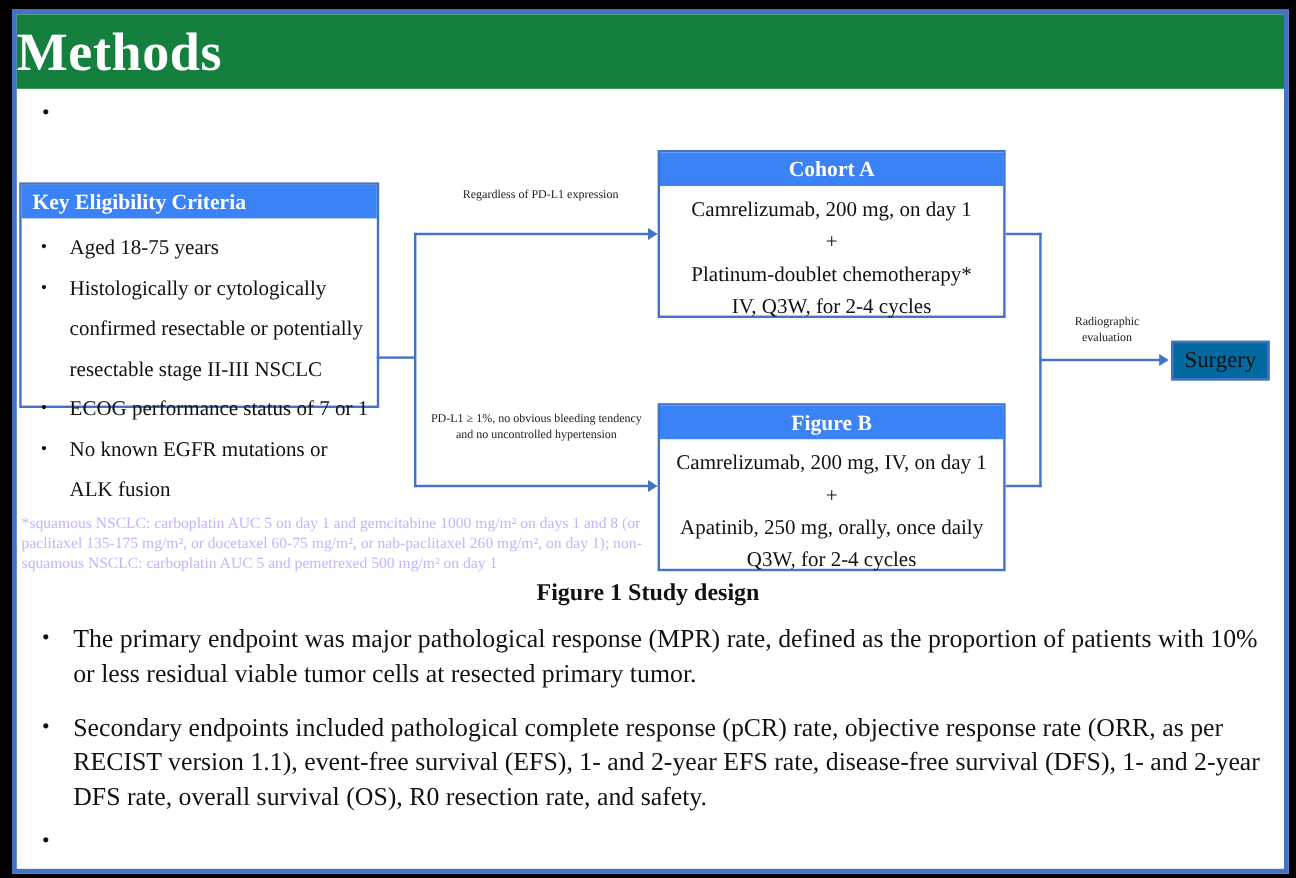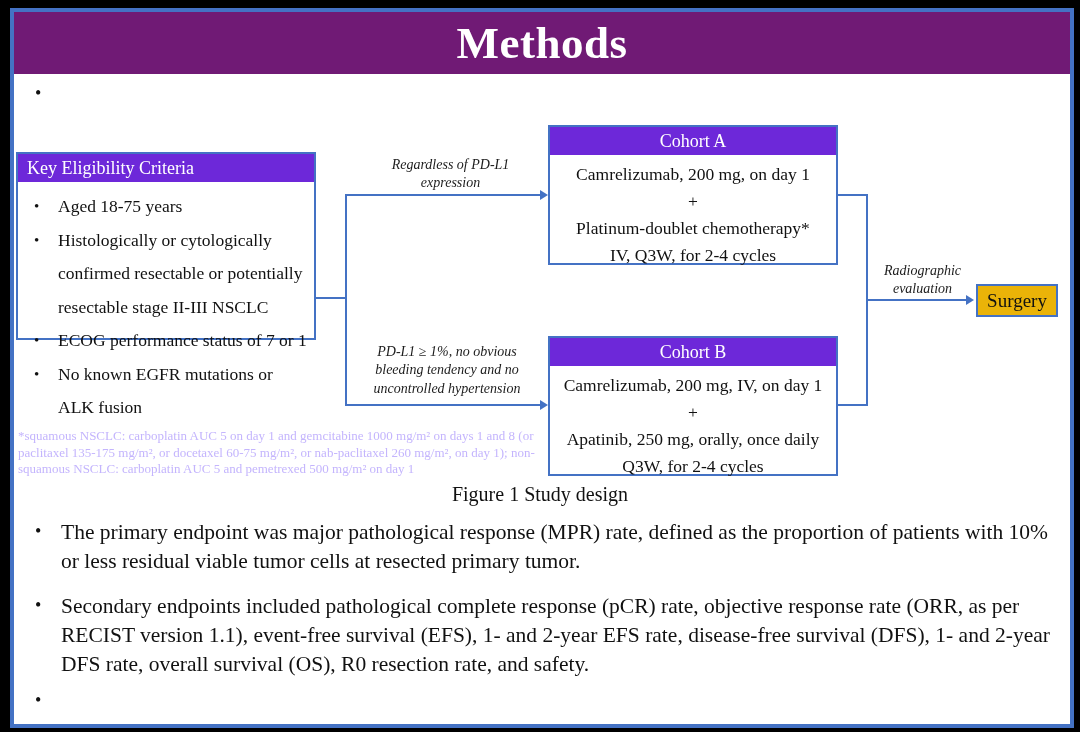--- a/index.html
+++ b/index.html
@@ -10,60 +10,60 @@
     font-family:"Liberation Serif","DejaVu Serif",serif;
     color:#111;
     overflow:hidden;
   }
   .slide {
     position:absolute; left:10px; top:8px; width:1064px; height:720px;
     background:#fff; border:4px solid #4472C4;
   }
   .titlebar {
     position:absolute; left:0; top:0; right:0; height:62px;
-    background:#701a75; display:flex; align-items:center; justify-content:center;
+    background:#15803d; display:flex; align-items:center; 
   }
   .titlebar h1 { color:#fff; font-size:45px; font-weight:bold; letter-spacing:.5px; }
 
   
   .bullet { position:absolute; font-size:21.5px; line-height:29px; padding-left:33px; }
   .bullet .dot { position:absolute; left:7px; top:-1px; font-size:18px; }
 
   
   .fbox { position:absolute; border:2px solid #4472C4; background:#fff; }
   .fbox .fhead {
-    background:#6d28d9; color:#fff; font-weight:normal; font-size:18px;
+    background:#3b82f6; color:#fff; font-weight:bold; font-size:18px;
     height:28px; line-height:28px;
   }
   .fhead.left { text-align:left; padding-left:9px; }
   .fhead.center { text-align:center; }
 
   .elig-body { padding:8px 4px 0 6px; font-size:17.5px; }
   .elig-item { position:relative; padding-left:34px; line-height:33.5px; }
   .elig-item .dot { position:absolute; left:10px; top:0; font-size:15px; }
 
   .cohort-body { padding-top:6px; text-align:center; font-size:17.5px; line-height:27px; }
 
-  .flabel { position:absolute; text-align:center; font-size:14px; line-height:1.32; color:#1c1c1c;font-style:italic; }
+  .flabel { position:absolute; text-align:center; font-size:10px; line-height:1.32; color:#1c1c1c; }
 
   .line { position:absolute; background:#4472C4; }
   .ah {
     position:absolute; width:0; height:0;
     border-top:5px solid transparent; border-bottom:5px solid transparent;
     border-left:8px solid #4472C4;
   }
 
   .surgery {
-    position:absolute; border:2px solid #4472C4; background:#eab308;
+    position:absolute; border:2px solid #4472C4; background:#0369a1;
     display:flex; align-items:center; justify-content:center; font-size:19px;
   }
 
   .footnote { position:absolute; font-size:13px; line-height:16.5px; color:#c4b5fd; }
 
-  .caption { position:absolute; left:0; right:0; text-align:center; font-weight:normal; font-size:20px; }
+  .caption { position:absolute; left:0; right:0; text-align:center; font-weight:bold; font-size:20px; }
 </style>
 </head>
 <body>
 
 <div class="slide">
   <div class="titlebar">
     <h1>Methods</h1>
   </div>
 </div>
 
@@ -112,21 +112,21 @@
   <div class="fhead center">Cohort A</div>
   <div class="cohort-body">
     <div>Camrelizumab, 200 mg, on day 1</div>
     <div>+</div>
     <div>Platinum-doublet chemotherapy*</div>
     <div>IV, Q3W, for 2-4 cycles</div>
   </div>
 </div>
 
 <div class="fbox" style="left:548px; top:336px; width:290px; height:140px;">
-  <div class="fhead center">Cohort B</div>
+  <div class="fhead center">Figure B</div>
   <div class="cohort-body">
     <div>Camrelizumab, 200 mg, IV, on day 1</div>
     <div>+</div>
     <div>Apatinib, 250 mg, orally, once daily</div>
     <div>Q3W, for 2-4 cycles</div>
   </div>
 </div>
 
 <div class="flabel" style="left:875px; top:262px; width:95px;">Radiographic evaluation</div>
 <div class="surgery" style="left:976px; top:284px; width:82px; height:33px;">Surgery</div>

